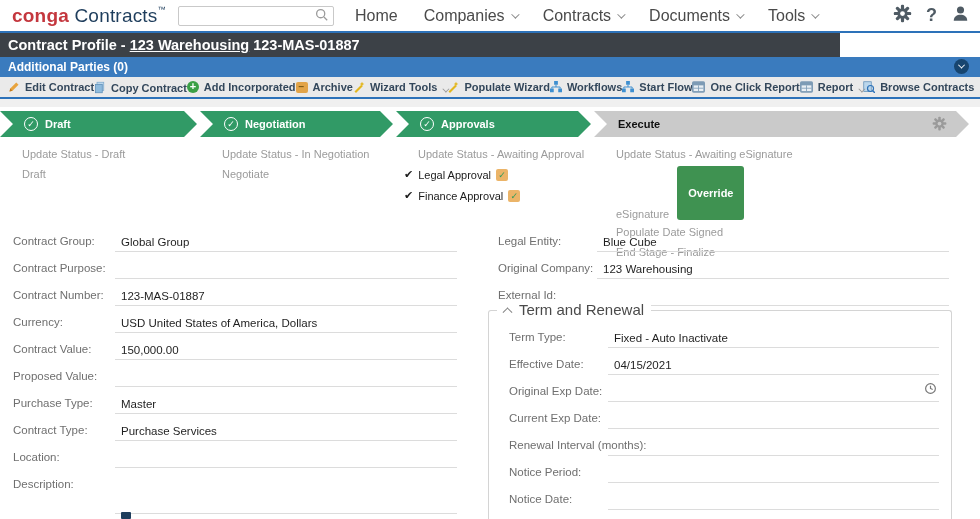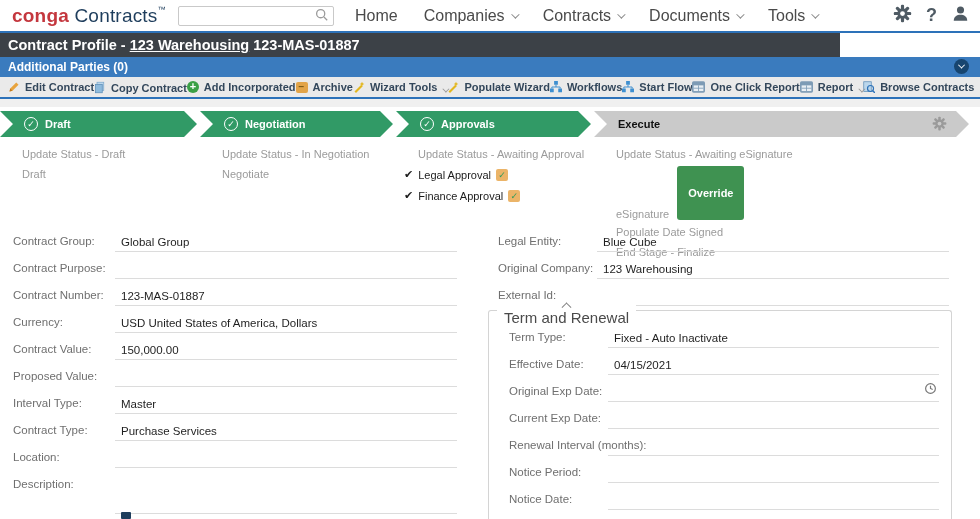--- a/index.html
+++ b/index.html
@@ -84,21 +84,21 @@
   .frow.tall { height:46px; }
   .flabel { position:absolute; left:13px; bottom:8px; font-size:11.5px; color:#6F6F6F; white-space:nowrap; }
   .fval { position:absolute; left:115px; right:13px; bottom:3px; border-bottom:1px solid #DCDCDC;
     font-size:11.5px; color:#1F1F1F; padding:0 0 3px 6px; min-height:15px; white-space:nowrap; }
   .form-col.right .fval { left:112px; right:6px; }
 
   
   .term-box { position:absolute; left:488px; top:310px; width:464px; height:230px;
     border:1px solid #D4D4D4; border-bottom:none; border-radius:3px 3px 0 0; background:#fff; }
   .term-legend { position:absolute; top:-10px; left:8px; background:#fff; padding:0 7px; display:flex;
-    align-items:center; gap:1px; font-size:15px; color:#4A4A4A;flex-direction:column; }
+    align-items:center; gap:8px; font-size:15px; color:#4A4A4A; }
   .caret-up { width:7px; height:7px; border-right:1.5px solid #808080; border-bottom:1.5px solid #808080;
     transform:rotate(-135deg) translate(-2px,-2px); display:inline-block; }
   .term-fields { position:absolute; top:13px; left:0; right:0; }
   .term-fields .frow { height:27px; }
   .term-fields .flabel { left:20px; }
   .term-fields .fval { left:119px; right:12px; }
   .field-ic { position:absolute; right:14px; bottom:6px; }
 
   .desc-stub { position:absolute; left:121px; top:512px; width:10px; height:7px; background:#1E3D5C; border-radius:1px; }
 </style>
@@ -353,21 +353,21 @@
   </div>
   <div class="frow">
     <span class="flabel">Contract Value:</span>
     <span class="fval">150,000.00</span>
   </div>
   <div class="frow">
     <span class="flabel">Proposed Value:</span>
     <span class="fval"></span>
   </div>
   <div class="frow">
-    <span class="flabel">Interval Type:</span>
+    <span class="flabel">Purchase Type:</span>
     <span class="fval">Master</span>
   </div>
   <div class="frow">
     <span class="flabel">Contract Type:</span>
     <span class="fval">Purchase Services</span>
   </div>
   <div class="frow">
     <span class="flabel">Location:</span>
     <span class="fval"></span>
   </div>

